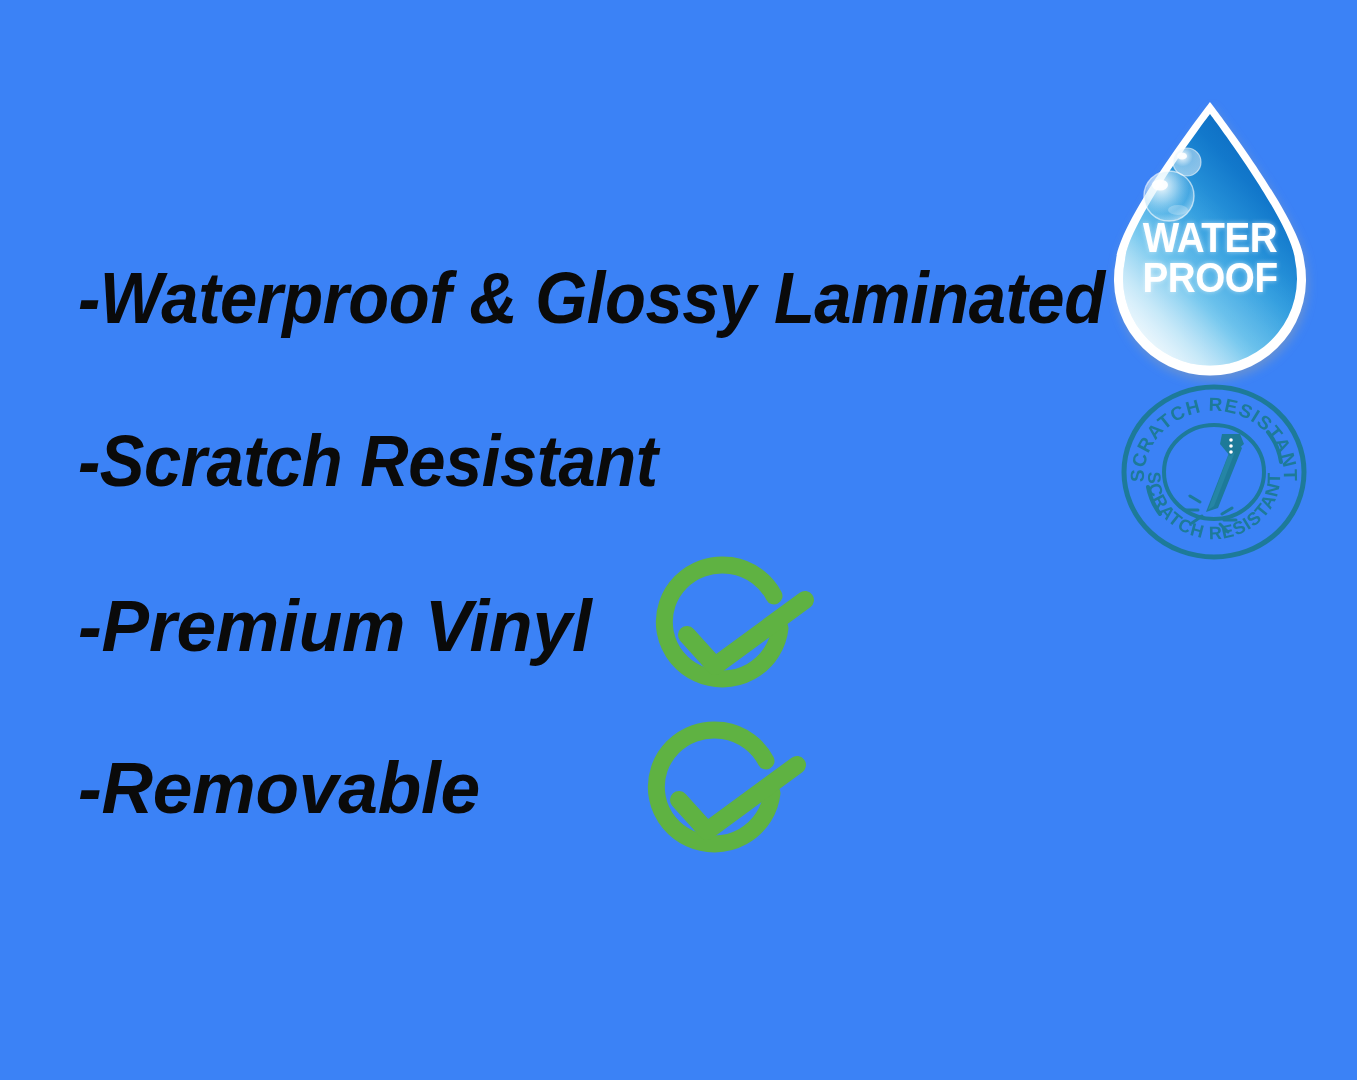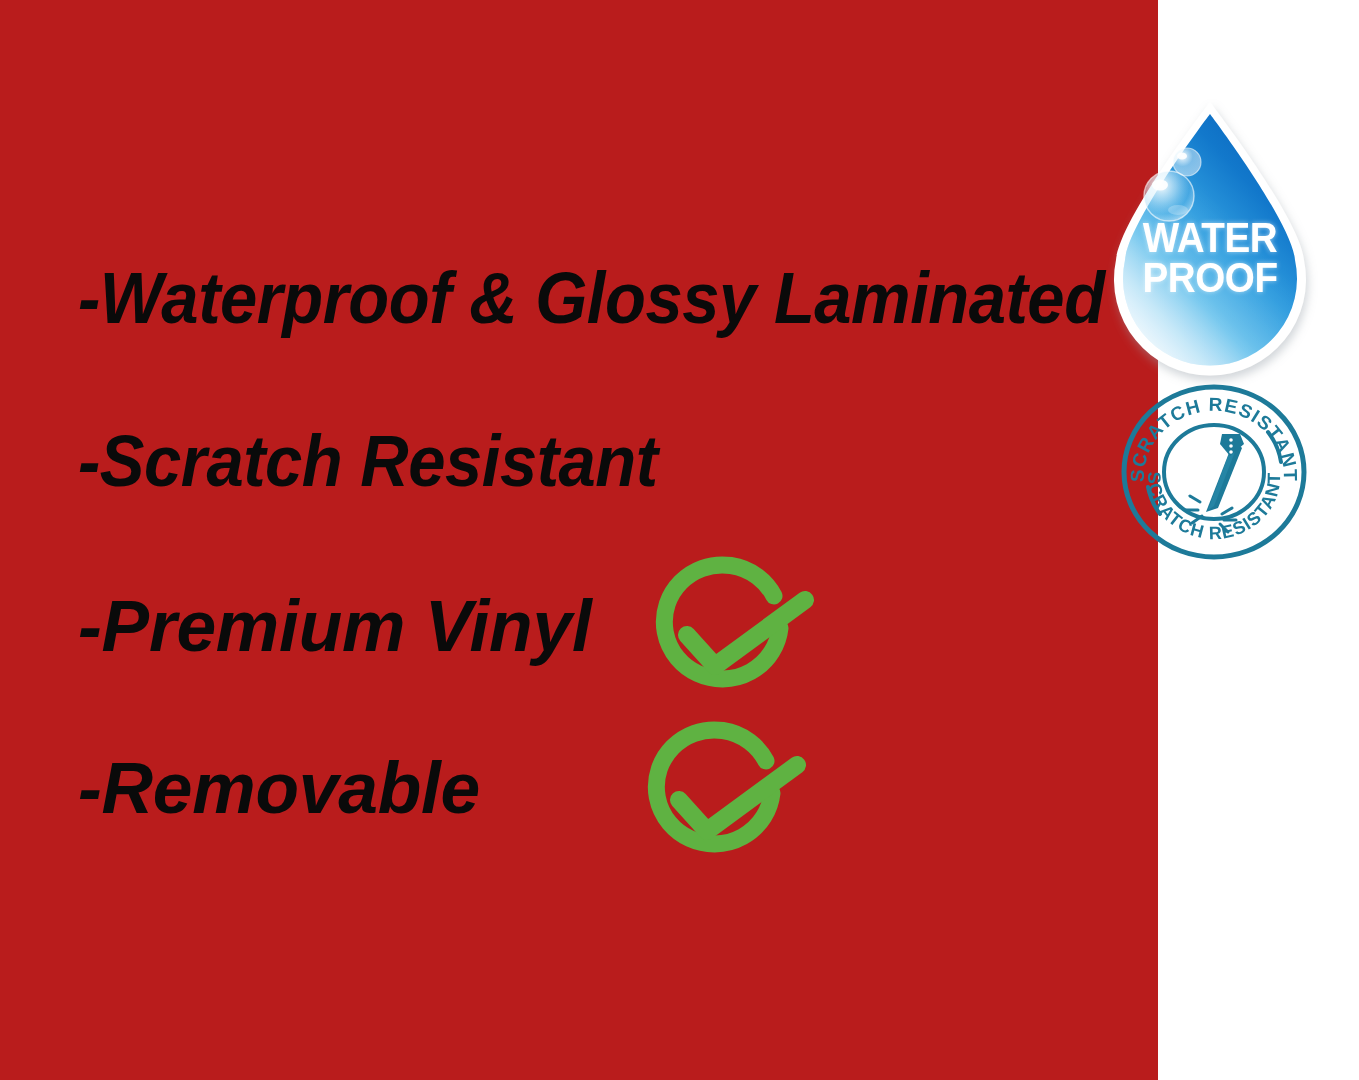--- a/index.html
+++ b/index.html
@@ -10,23 +10,23 @@
     width: 1359px;
     height: 1080px;
     background: #ffffff;
     font-family: "Liberation Sans", sans-serif;
     overflow: hidden;
     position: relative;
   }
 
   #canvas {
     position: relative;
-    width: 1158px;
+    width: 1357px;
     height: 1080px;
-    background: #b91c1c;
+    background: #3b82f6;
     text-decoration: underline;
   }
 
   
   .feature-list {
     position: absolute;
     left: 0;
     top: 0;
     width: 1100px;
     height: 1080px;

